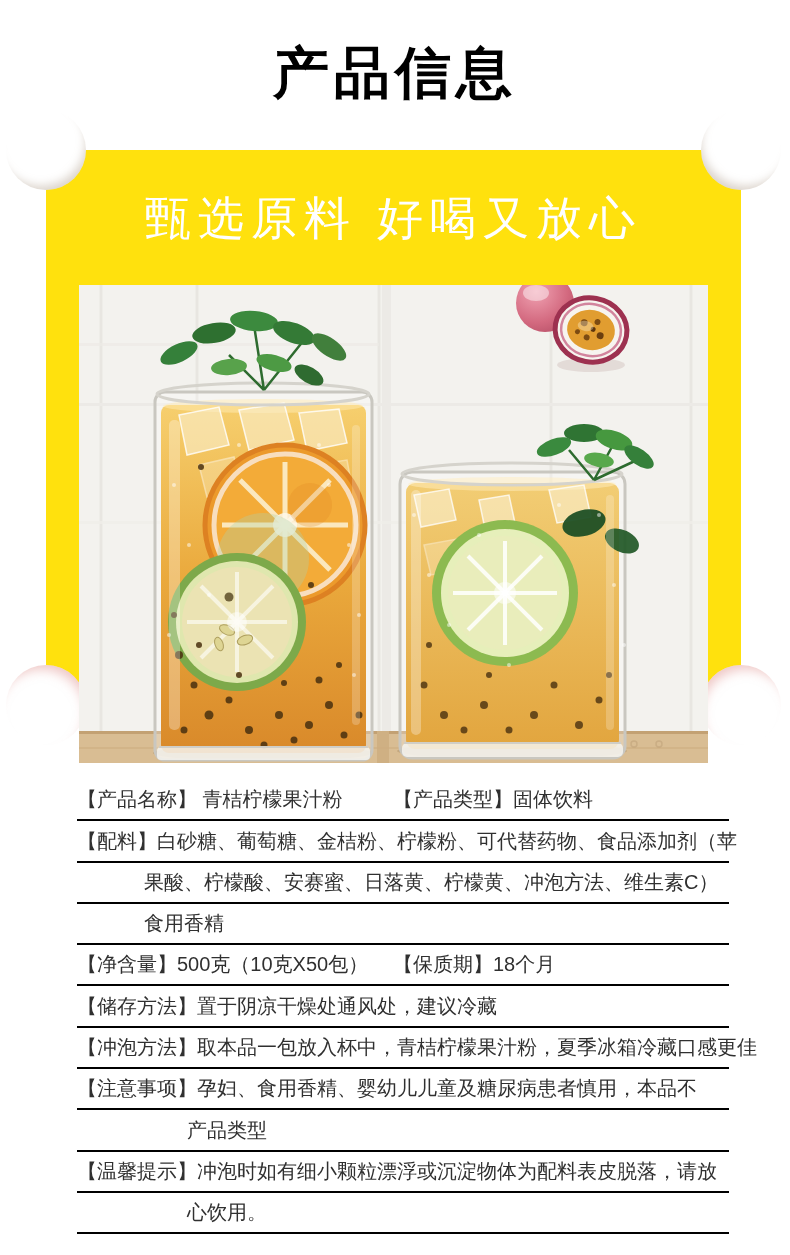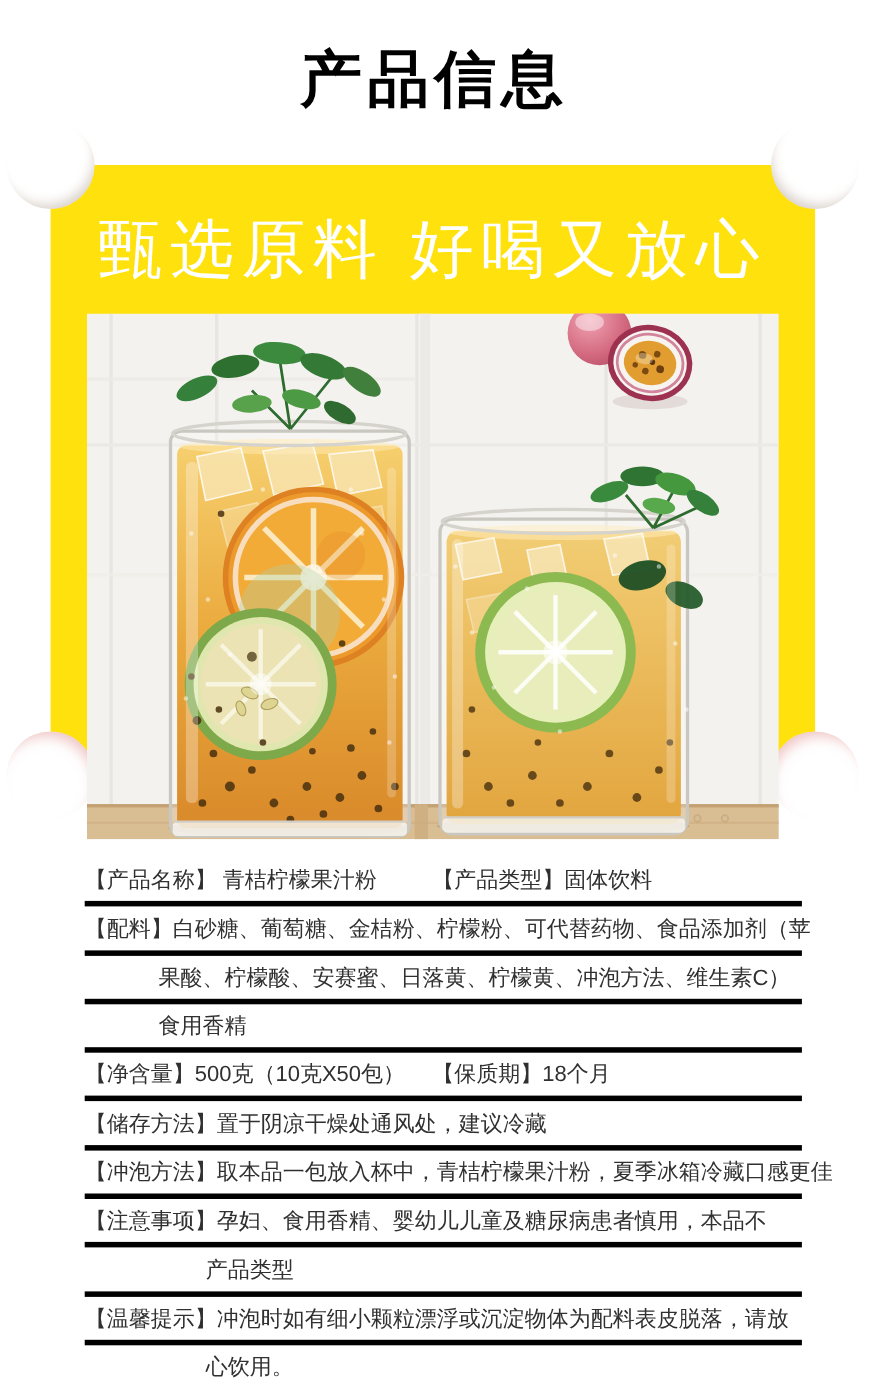--- a/index.html
+++ b/index.html
@@ -10,27 +10,27 @@
          font-family:"Liberation Serif","DejaVu Serif",serif;font-weight:900;
          font-size:56px;line-height:1.05;color:#000;letter-spacing:5px;}
   
   .plaque{position:absolute;left:46px;top:150px;width:695px;height:555px;background:#ffe10d;}
   .cut{position:absolute;width:80px;height:80px;border-radius:50%;background:#fff;}
   .cut.tl{left:-40px;top:-40px;box-shadow:inset -5px -9px 10px -5px rgba(165,145,125,.40);}
   .cut.tr{right:-40px;top:-40px;box-shadow:inset 5px -9px 10px -5px rgba(165,145,125,.40);}
   .cut.bl{left:-40px;bottom:-40px;box-shadow:inset -5px 9px 12px -5px rgba(224,150,145,.55);}
   .cut.br{right:-40px;bottom:-40px;box-shadow:inset 5px 9px 12px -5px rgba(224,150,145,.55);}
   .headline{position:absolute;top:38px;left:0;width:100%;text-align:center;
-            font-weight:200;font-size:58px;color:#fff;letter-spacing:7px;white-space:nowrap;}
+            font-weight:200;font-size:46px;color:#fff;letter-spacing:7px;white-space:nowrap;}
   
   .photo{position:absolute;left:79px;top:285px;width:629px;height:478px;z-index:3;}
   .photo svg{display:block;}
   
   .spec{position:absolute;left:77px;top:780px;width:652px;font-size:20px;color:#303030;z-index:4;}
-  .t-line{position:relative;height:39.3px;border-bottom:5px solid #000000;}
+  .t-line{position:relative;height:39.3px;border-bottom:2px solid #000000;}
   .t-line .c1{position:absolute;left:0;bottom:6px;white-space:nowrap;}
   .t-line.ind-a .c1{left:67px;}
   .t-line.ind-b .c1{left:110px;}
   .t-line .c2{position:absolute;left:316px;bottom:6px;white-space:nowrap;}
 </style>
 </head>
 <body>
 
 <div class="canvas">
 

